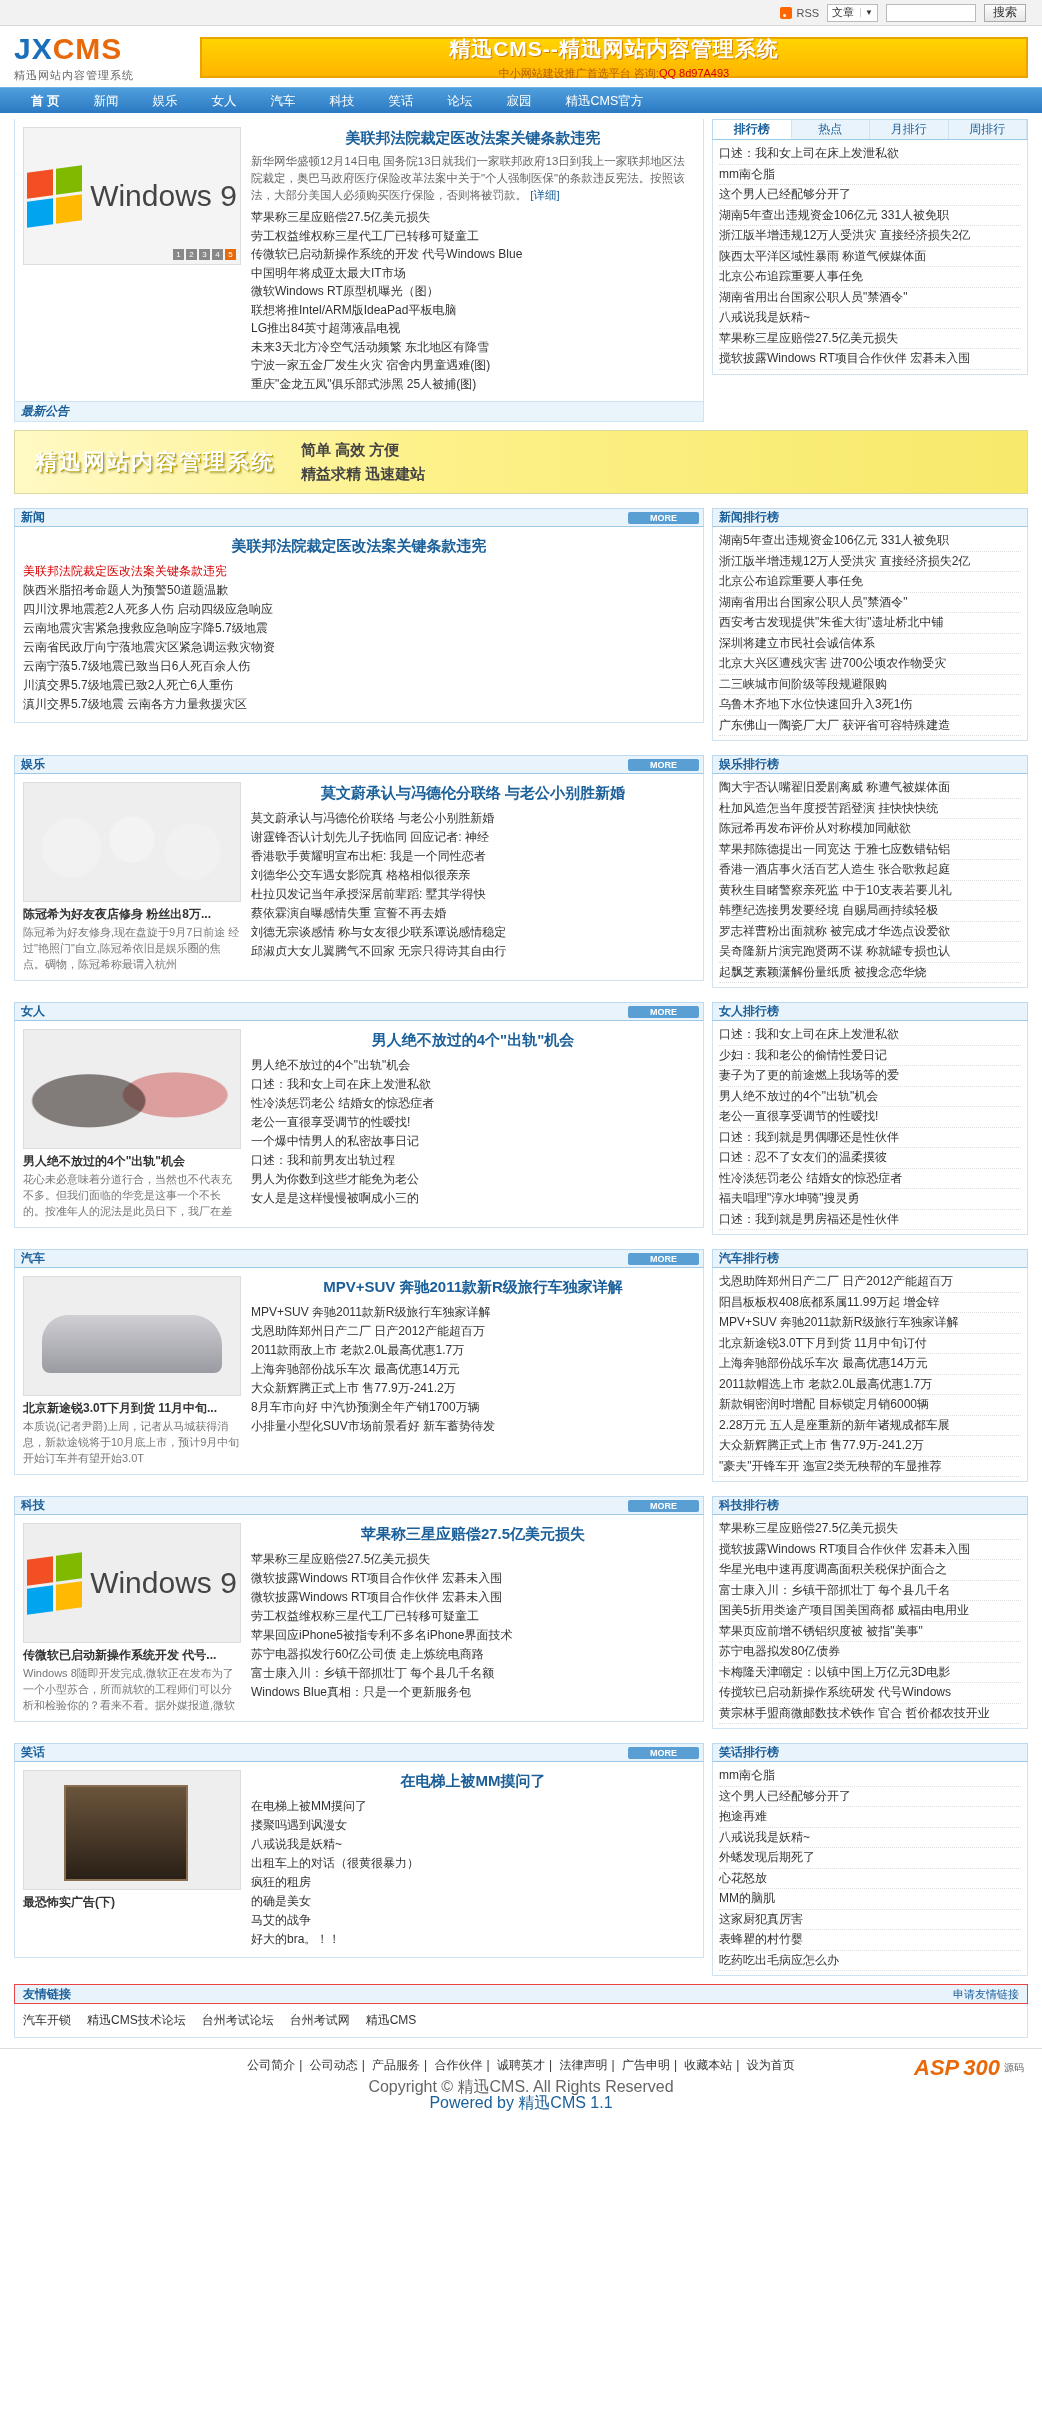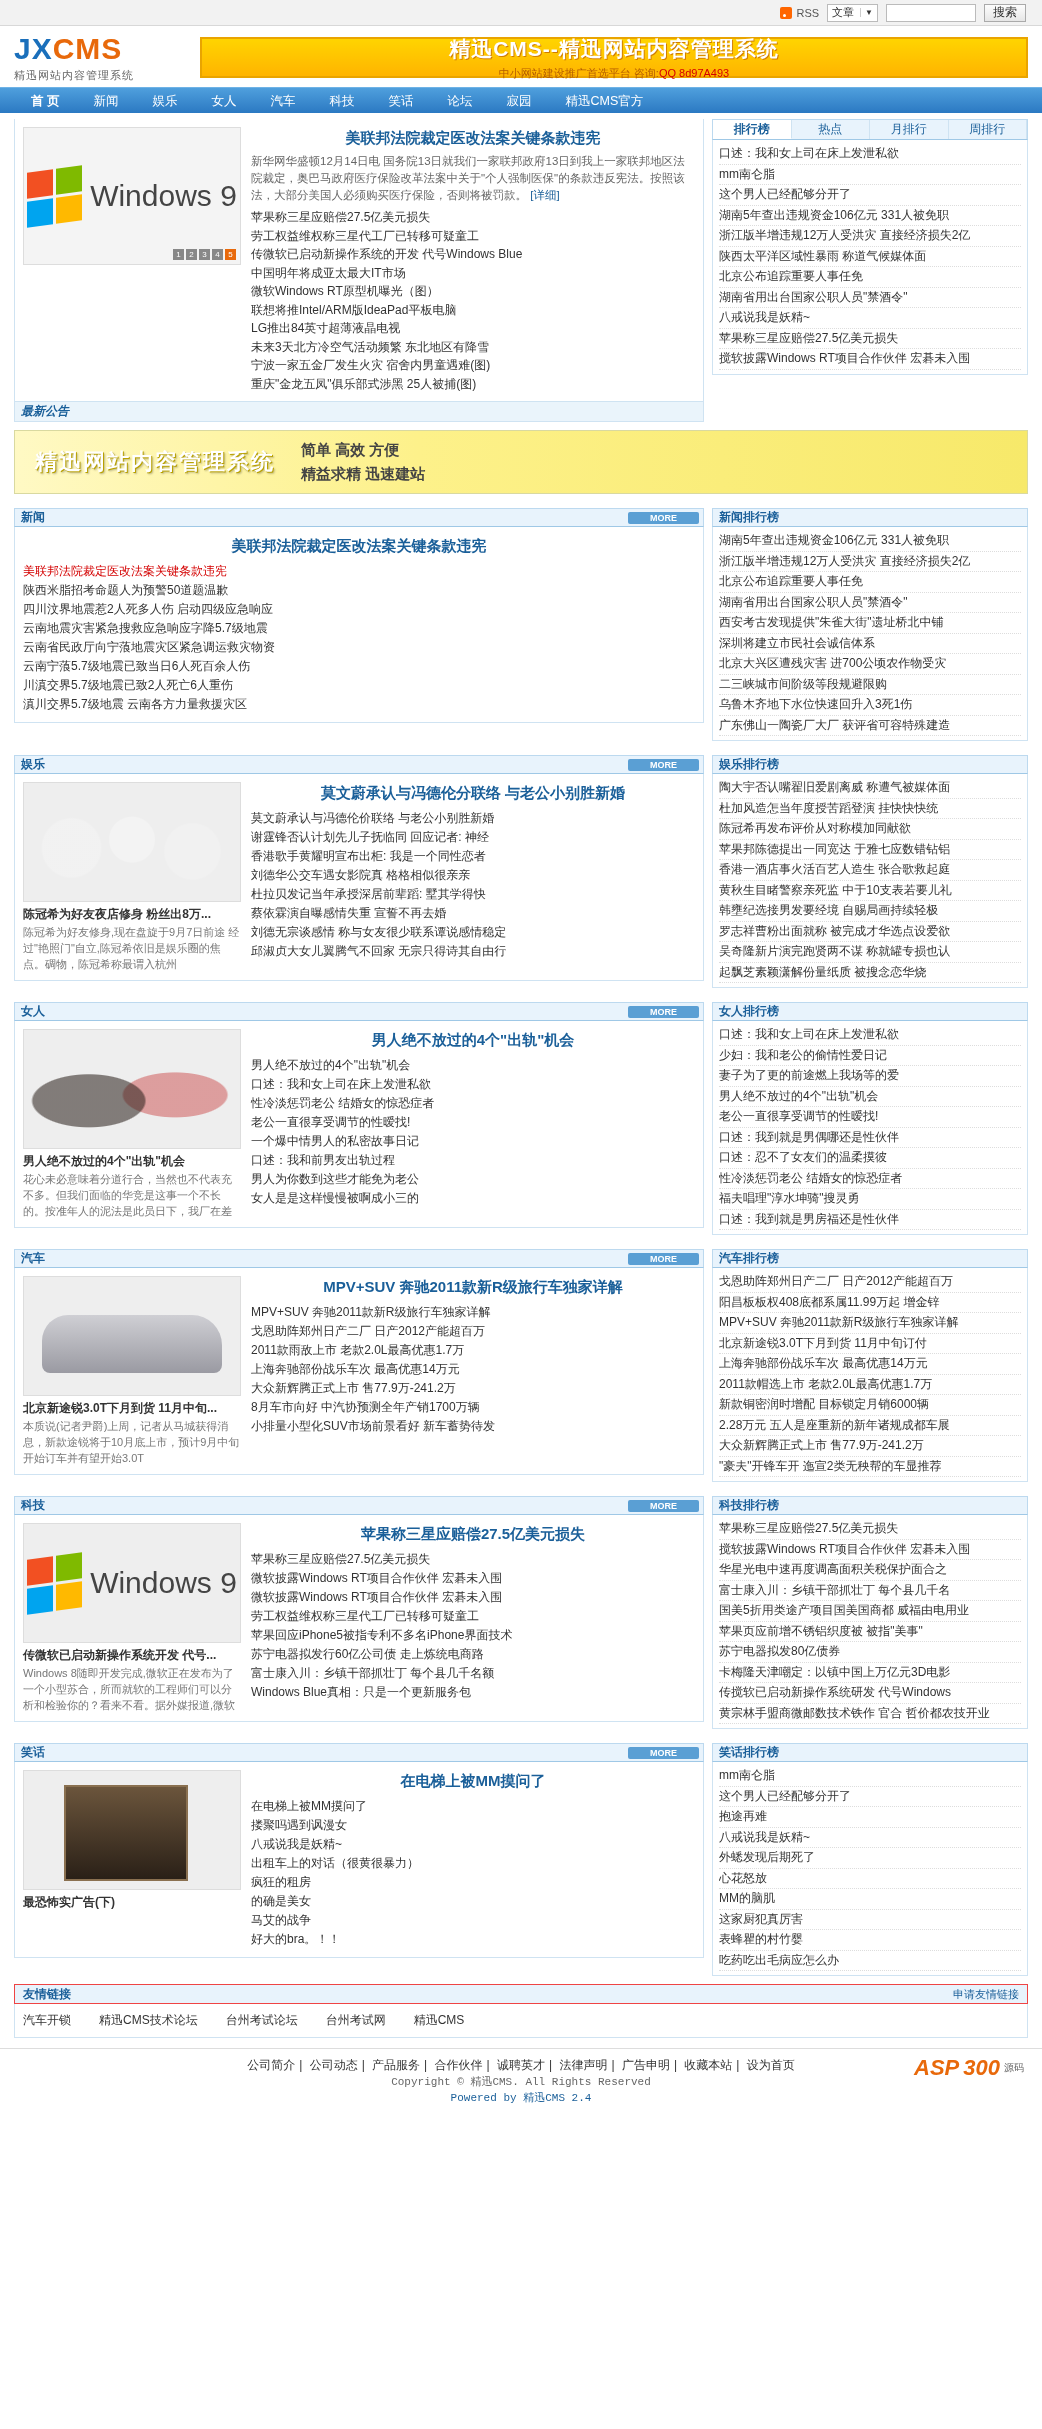--- a/index.html
+++ b/index.html
@@ -184,27 +184,27 @@
     background:linear-gradient(180deg,#6b553c,#2a2017);border:2px solid #8a7050;
   }
 
   
   .flink{margin:8px 14px 0 14px;}
   .flink .hd{
     height:20px;background:#e8f3fc;border:1px solid #ef4444;display:flex;align-items:center;
     justify-content:space-between;padding:0 8px;color:#1a5f99;font-weight:bold;font-size:12px;
   }
   .flink .hd .apply{font-weight:normal;font-size:11px;color:#1a5f99;}
-  .flink .bd{border:1px solid #cfe3f2;border-top:none;padding:8px;font-size:12px;color:#333;display:flex;gap:28px;}
+  .flink .bd{border:1px solid #cfe3f2;border-top:none;padding:8px;font-size:12px;color:#333;display:flex;gap:16px;}
 
   
   .footer{margin-top:10px;border-top:1px solid #ddd;padding:8px 14px 14px 14px;text-align:center;position:relative;}
   .fnav{font-size:12px;color:#333;}
   .fnav span{margin:0 4px;}
-  .fcopy{font-size:11px;color:#666;line-height:16px;font-family:Liberation Mono, monospace;}
+  .fcopy{font-size:16px;color:#666;margin-top:5px;line-height:16px;}
   .fcopy .blue{color:#1a5f99;}
   .aspbadge{position:absolute;right:18px;top:6px;display:flex;align-items:center;gap:4px;}
   .aspbadge .a1{font-size:22px;font-weight:bold;color:#e8690b;font-style:italic;}
   .aspbadge .a2{font-size:10px;color:#666;}
 </style>
 </head>
 <body>
 
 <div class="page">
 
@@ -656,21 +656,21 @@
       <span>产品服务</span>|
       <span>合作伙伴</span>|
       <span>诚聘英才</span>|
       <span>法律声明</span>|
       <span>广告申明</span>|
       <span>收藏本站</span>|
       <span>设为首页</span>
     </div>
     <div class="fcopy">
       <div>Copyright © 精迅CMS. All Rights Reserved</div>
-      <div class="blue">Powered by 精迅CMS 2.4</div>
+      <div class="blue">Powered by 精迅CMS 1.1</div>
     </div>
     <div class="aspbadge">
       <span class="a1">ASP</span>
       <span class="a1">300</span>
       <span class="a2">源码</span>
     </div>
   </div>
 
 </div>
 

